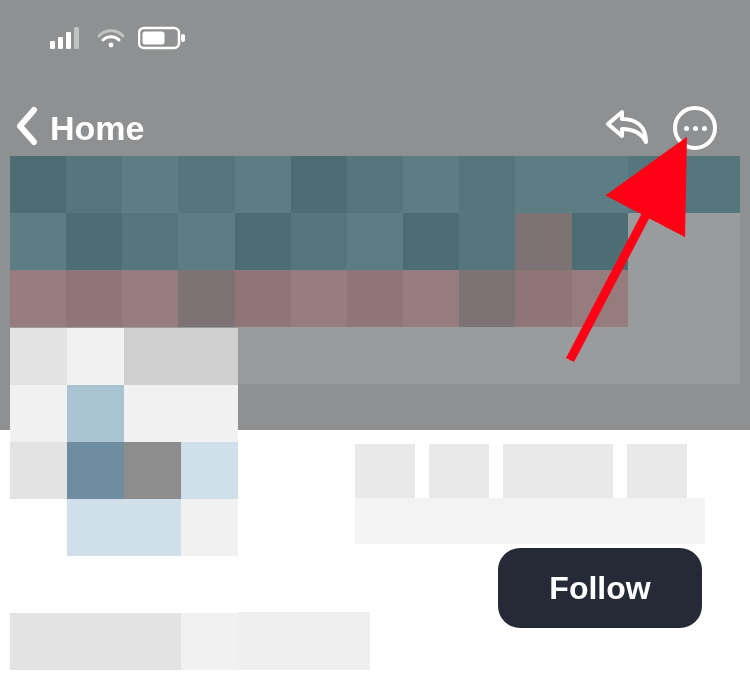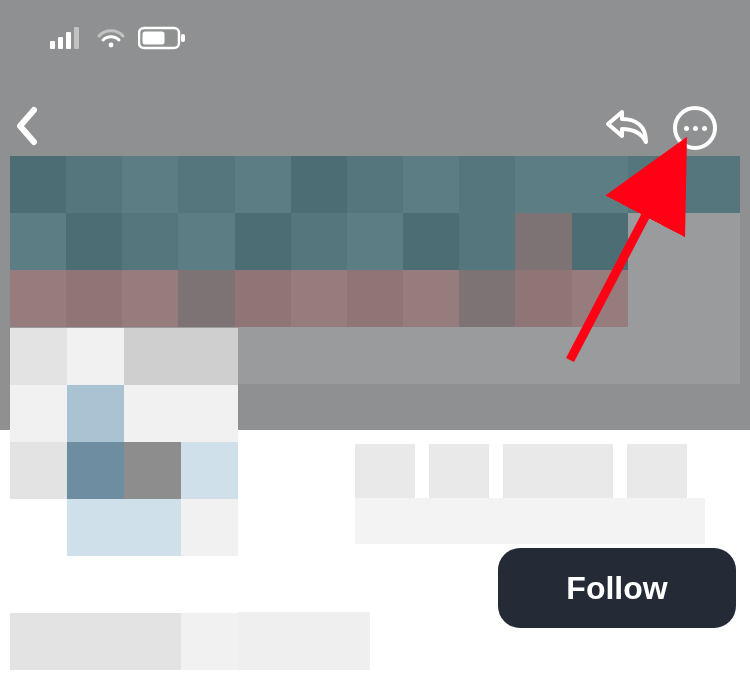--- a/index.html
+++ b/index.html
@@ -34,21 +34,21 @@
     .arow { display:flex; height:57px; }
     .arow div { flex:1; }
 
     
     .right-rows { position:absolute; top:444px; left:355px; width:380px; height:100px; display:flex; gap:14px; }
     .right-rows .cell { background:#e9e9e9; }
     .right-rows2 { position:absolute; top:498px; left:355px; width:350px; height:46px; background:#f3f3f3; }
     .bottom-strip { position:absolute; top:612px; left:10px; width:360px; height:58px; background:#efefef; }
 
     
-    .follow-btn { position:absolute; top:548px; left:498px; width:238px; height:80px; background:#242b36; color:#ffffff; border-radius:22px; display:flex; align-items:center; justify-content:center; font-size:32px; font-weight:700; cursor:pointer; z-index:4; }
+    .follow-btn { position:absolute; top:548px; left:498px; width:204px; height:80px; background:#242b36; color:#ffffff; border-radius:22px; display:flex; align-items:center; justify-content:center; font-size:32px; font-weight:700; cursor:pointer; z-index:4; }
 
     
     .arrow-svg { position:absolute; top:120px; left:540px; width:200px; height:260px; z-index:5; pointer-events:none; }
 
     
     .c-g  { background:#9a9b9c; }   
     .c-b1 { background:#55767d; }   
     .c-b2 { background:#5d7d84; }   
     .c-b3 { background:#4c6d74; }   
     .c-r1 { background:#8f7576; }   
@@ -102,20 +102,21 @@
       </div>
     </div>
 
     <div class="nav-bar">
       <div class="nav-back">
         <span>
           <svg width="28" height="40" viewBox="0 0 28 40">
               <path d="M22 4 L8 20 L22 36" fill="none" stroke="#ffffff" stroke-width="6" stroke-linecap="round" stroke-linejoin="round"></path>
             </svg>
         </span>
+        <span class="nav-title">Home</span>
       </div>
       <div class="nav-spacer"></div>
       <div class="nav-action">
         <span>
           <svg width="46" height="40" viewBox="0 0 46 40">
               <path d="M18 6 L4 18 L18 30 L18 23 C30 23 38 28 42 36 C42 20 32 13 18 13 Z" fill="none" stroke="#ffffff" stroke-width="4" stroke-linejoin="round" stroke-linecap="round"></path>
             </svg>
         </span>
       </div>
       <div class="nav-action">

